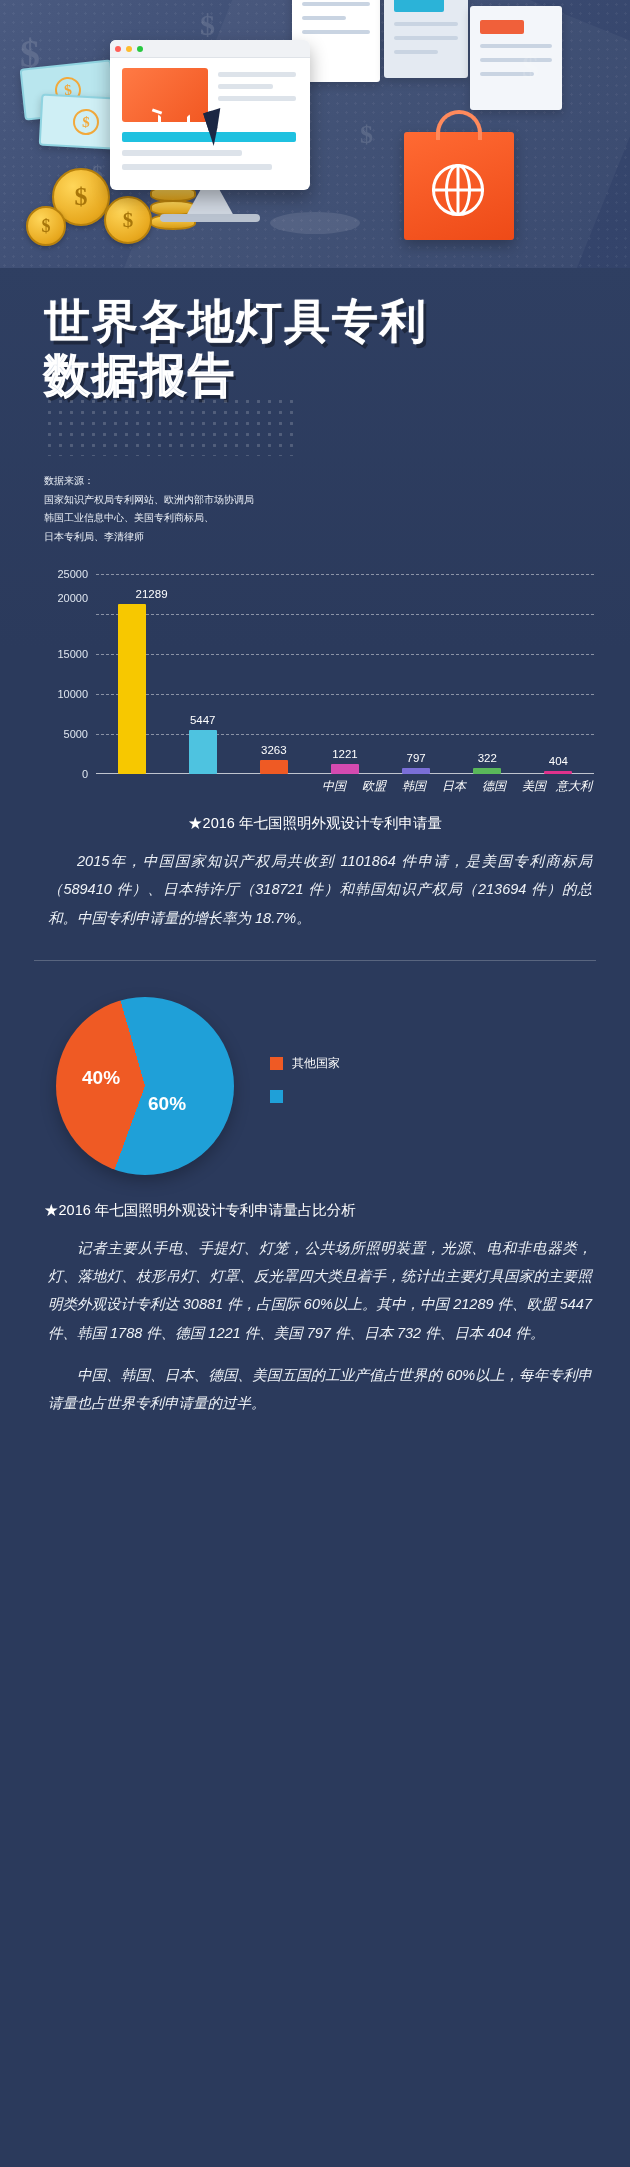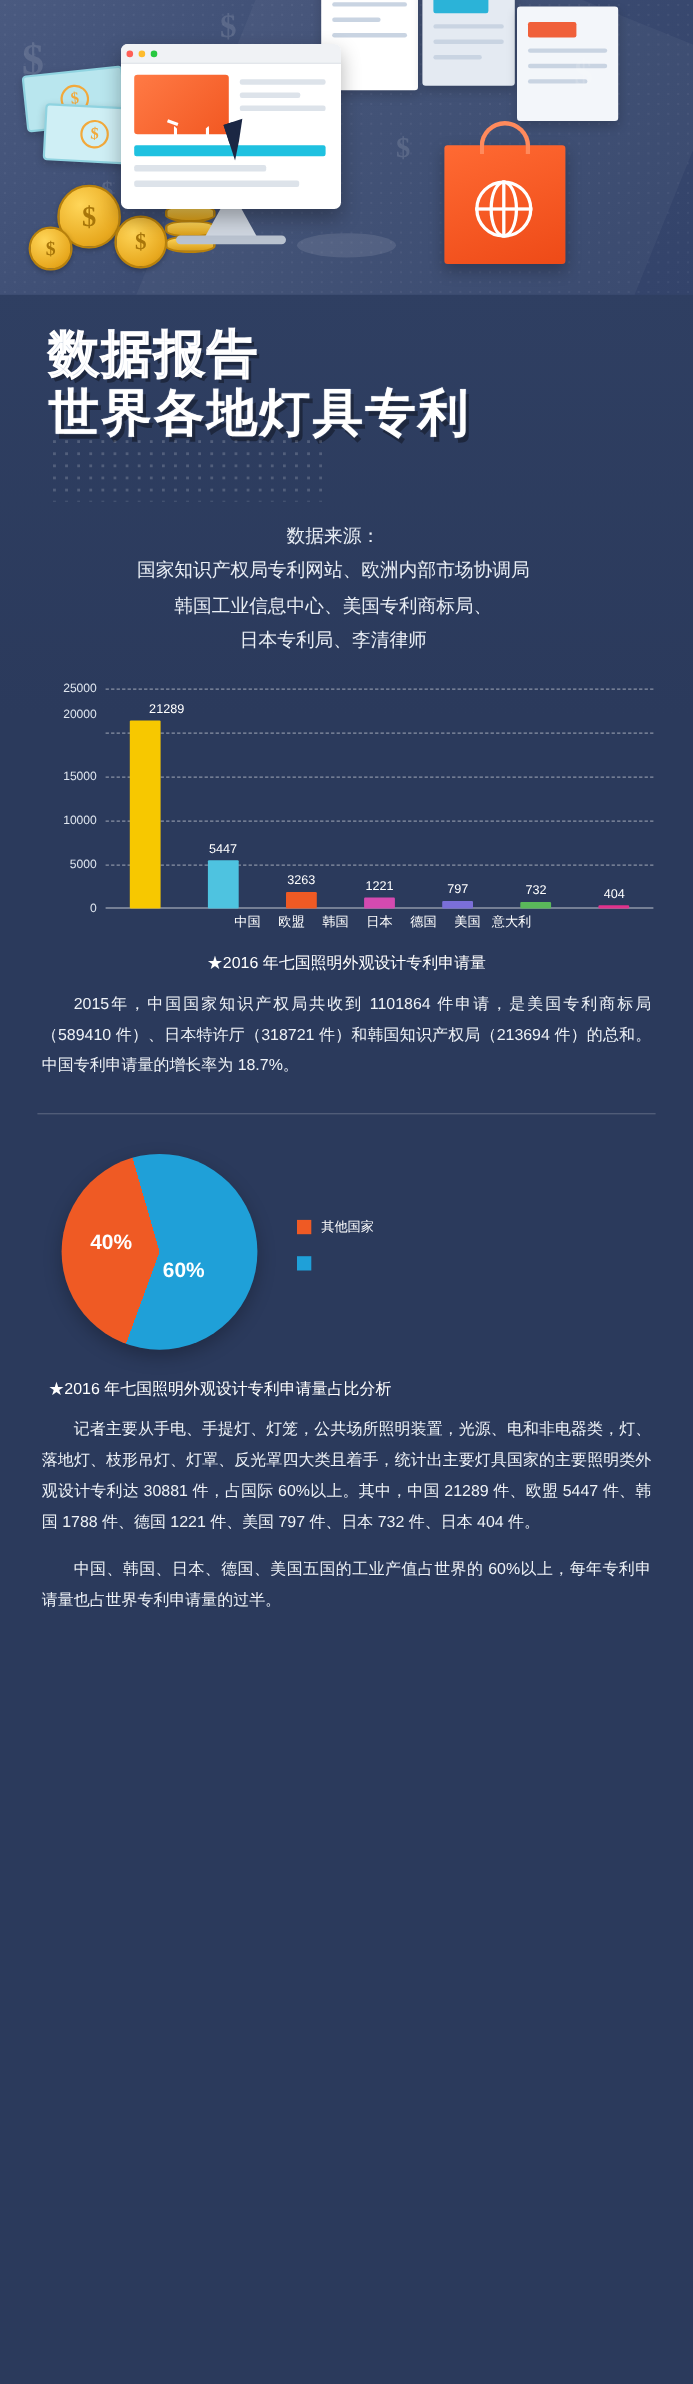--- a/index.html
+++ b/index.html
@@ -206,23 +206,22 @@
     position:absolute; left: 44px; top: 128px; width: 250px; height: 60px;
     background-image: radial-gradient(rgba(255,255,255,0.22) 1.4px, transparent 1.6px);
     background-size: 11px 11px;
     opacity: .8;
   }
 
   
   .source {
     padding: 4px 68px 0 44px;
     color: #e9eef5;
-    font-size: 17px;
+    font-size: 10px;
     line-height: 1.85;
-    text-align: center;
   }
 
   
   .chart-wrap { padding: 28px 30px 0 30px; }
   .bar-chart {
     position: relative;
     height: 230px;
     margin-left: 18px;
   }
   .y-axis-labels {
@@ -246,38 +245,39 @@
     display: flex; align-items: flex-end; justify-content: space-around;
   }
   .bar-col { position: relative; width: 40px; text-align: center; }
   .bar-col .bar { width: 28px; margin: 0 auto; border-radius: 1px; }
   .bar-col .val {
     position: absolute; left: 0; right: 0;
     font-size: 11.5px; color: #ffffff;
   }
   .x-labels {
     position: absolute; left: 48px; right: 6px; top: 204px;
-    display: flex; justify-content: center;
+    display: flex; justify-content: flex-end; font-style: italic;
   }
   .x-labels div { width: 40px; text-align: center; font-size: 12px; color: #fff; }
 
   .caption {
     text-align: center;
     color: #fff;
     font-size: 14.5px;
     margin-top: 10px;
   }
 
   .para {
     color: #eef2f7;
     font-size: 14.5px;
     line-height: 1.95;
-    padding: 14px 38px 0 38px;
+    padding: 14px 38px 0 48px;
     text-align: justify;
     text-indent: 2em;
+    font-style: italic;
   }
 
   .divider {
     height: 1px;
     background: rgba(255,255,255,0.22);
     margin: 28px 34px 0 34px;
   }
 
   
   .pie-section { padding: 36px 0 0 0; display: flex; align-items: center; }
@@ -379,22 +379,22 @@
 
     <div class="bag">
       <div class="h"></div>
       <div class="globe">
           <div class="el"></div>
         </div>
     </div>
   </div>
 
   <div class="title-block">
+    <div class="title-line l1">世界各地灯具专利</div>
     <div class="title-line l2">数据报告</div>
-    <div class="title-line l1">世界各地灯具专利</div>
     <div class="title-deco"></div>
   </div>
 
   <div class="source">
     <div>数据来源：</div>
     <div>国家知识产权局专利网站、欧洲内部市场协调局</div>
     <div>韩国工业信息中心、美国专利商标局、</div>
     <div>日本专利局、李清律师</div>
   </div>
 
@@ -431,21 +431,21 @@
           </div>
           <div class="bar-col">
             <div class="val" style="bottom: 13.768px;">1221</div>
             <div class="bar" style="height: 9.768px; background: rgb(212, 74, 176);"></div>
           </div>
           <div class="bar-col">
             <div class="val" style="bottom: 10.376px;">797</div>
             <div class="bar" style="height: 6.376px; background: rgb(122, 111, 216);"></div>
           </div>
           <div class="bar-col">
-            <div class="val" style="bottom: 9.856px;">732</div>
+            <div class="val" style="bottom: 9.856px;">322</div>
             <div class="bar" style="height: 5.856px; background: rgb(90, 184, 90);"></div>
           </div>
           <div class="bar-col">
             <div class="val" style="bottom: 7.232px;">404</div>
             <div class="bar" style="height: 3.232px; background: rgb(224, 50, 140);"></div>
           </div>
         </div>
       <div class="x-labels" id="xlabels">
           <div>中国</div>
           <div>欧盟</div>

